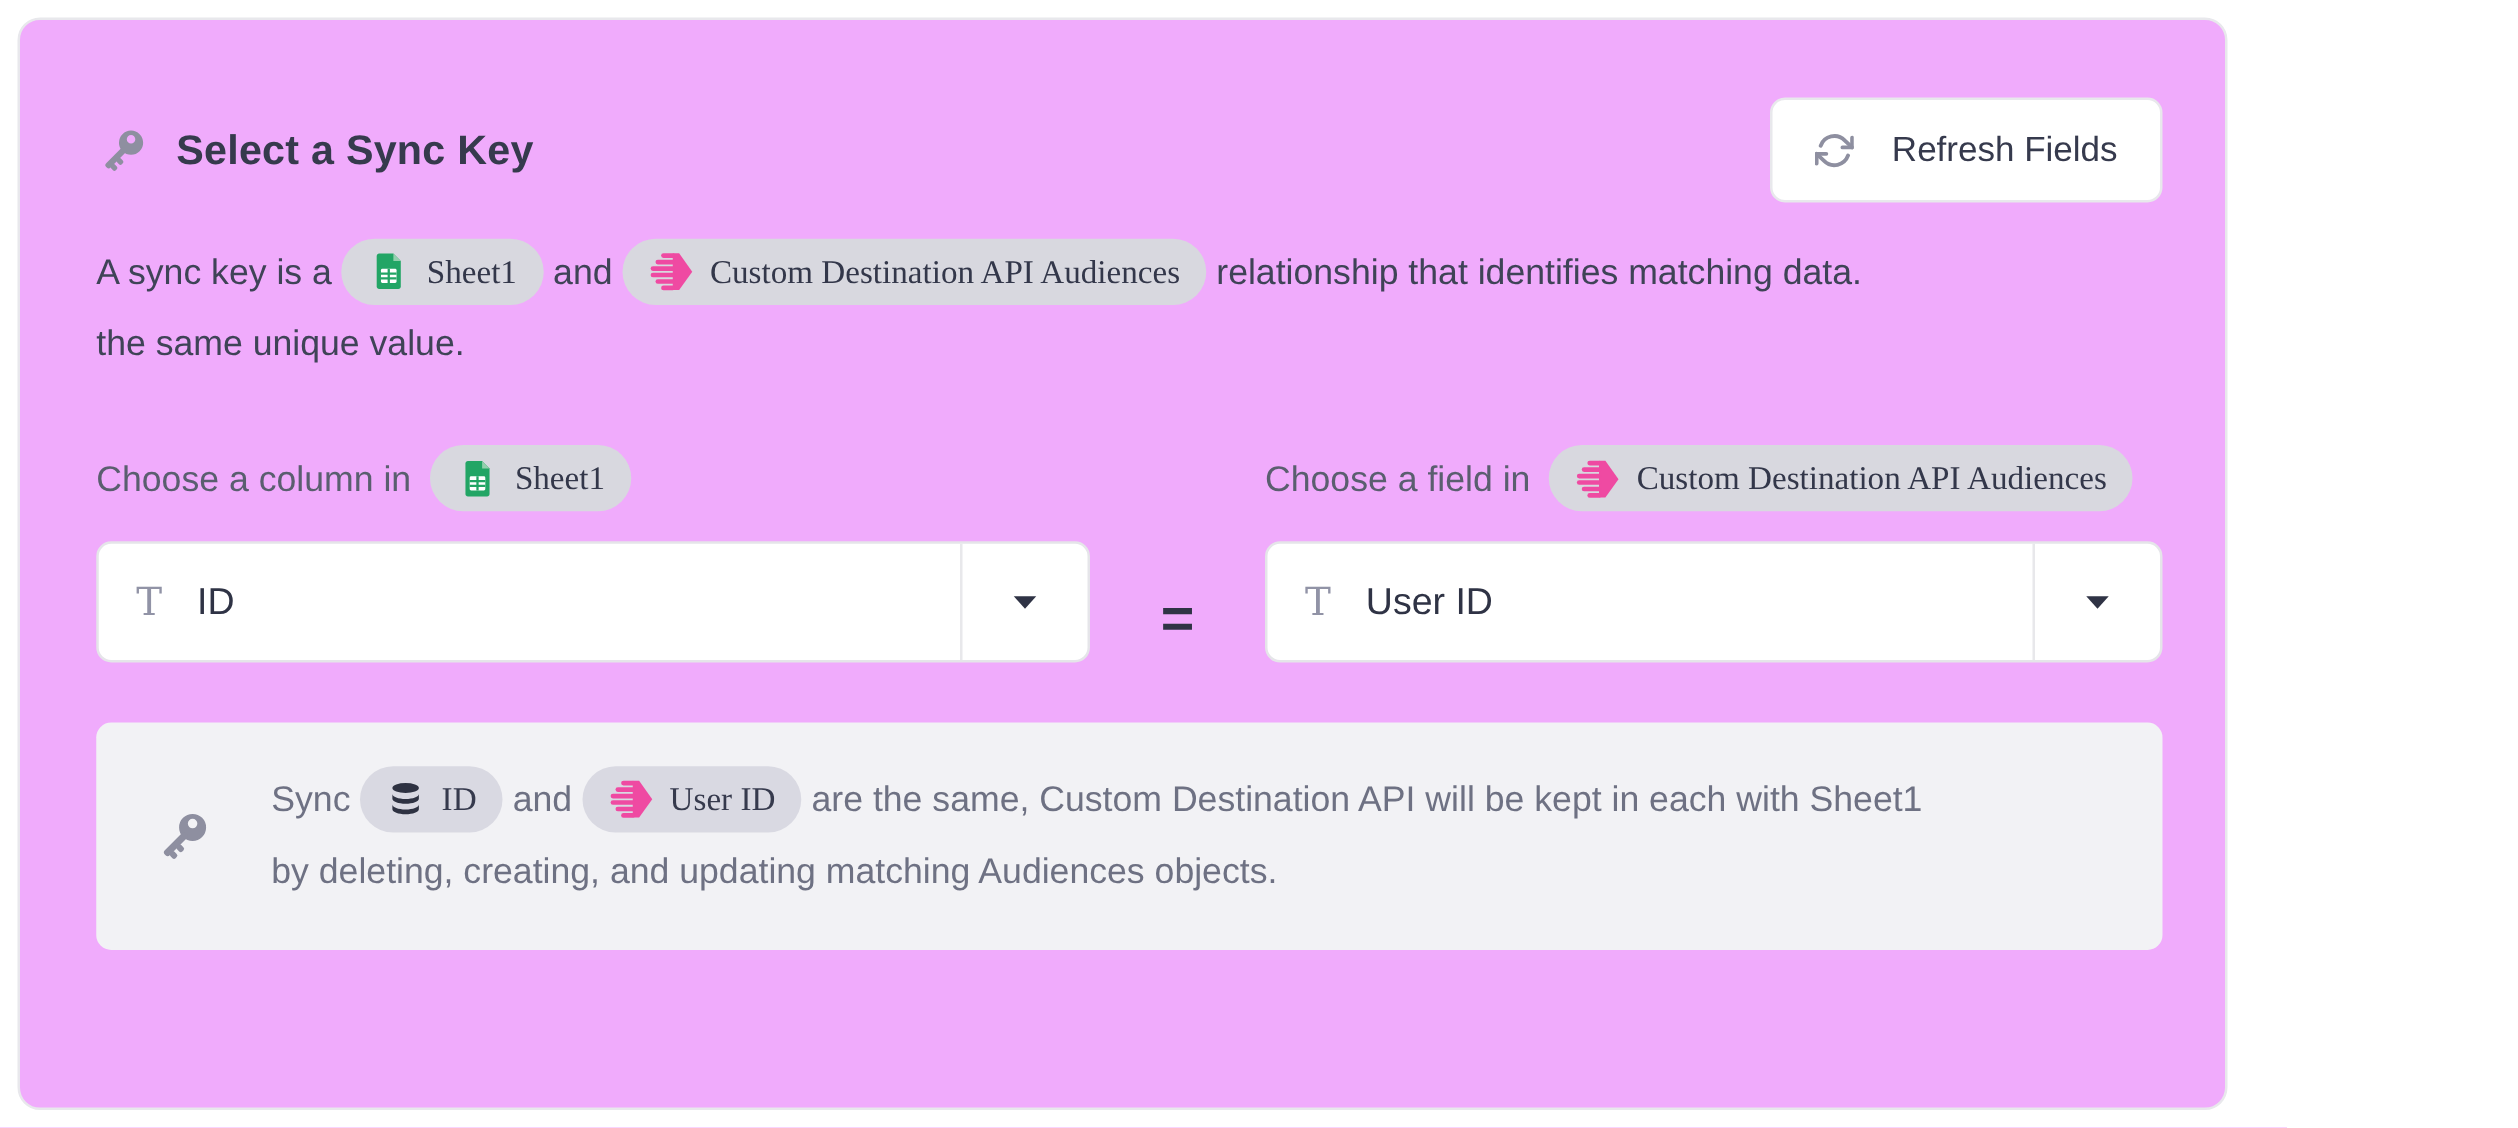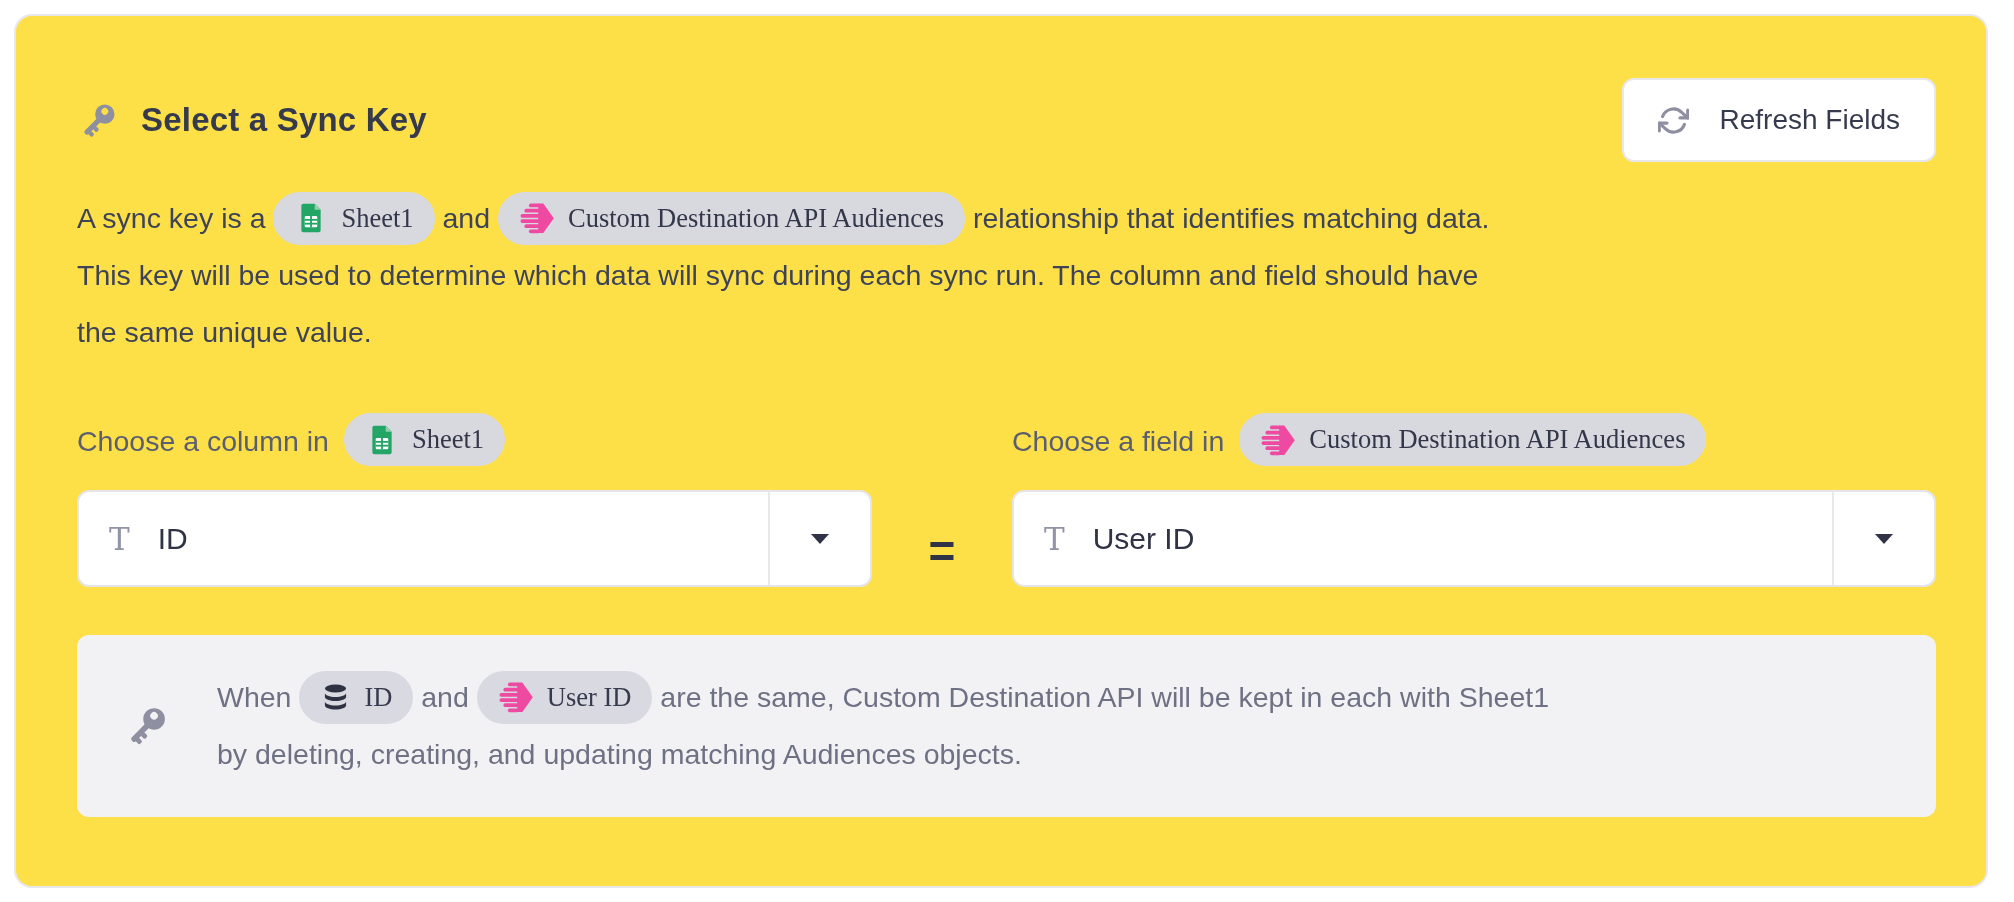--- a/index.html
+++ b/index.html
@@ -2,22 +2,22 @@
 <html><head>
 <meta charset="utf-8">
 <style>
   html,body{margin:0;padding:0;}
   body{
     width:2014px;height:902px;background:#ffffff;position:relative;
     font-family:"Liberation Sans", sans-serif;overflow:hidden;
     -webkit-font-smoothing:antialiased;
   }
   .card{
-    position:absolute;left:14px;top:14px;width:1974px;height:874px;
-    box-sizing:border-box;background:#fde047;border:2px solid #e8e8ec;
+    position:absolute;left:14px;top:14px;width:1768px;height:874px;
+    box-sizing:border-box;background:#f0abfc;border:2px solid #e8e8ec;
     border-radius:18px;padding:62px 50px 0 61px;
   }
   
   .header{display:flex;justify-content:space-between;align-items:center;}
   .header-left{display:flex;align-items:center;gap:21px;}
   .page-title{font-size:33px;font-weight:600;color:#363a4d;margin:0;letter-spacing:.2px;}
   .refresh-btn{
     display:flex;align-items:center;gap:30px;height:84px;padding:0 34px;
     background:#fff;border:2px solid #e8e8ec;border-radius:12px;
     font-size:28px;color:#363a4d;cursor:pointer;font-family:inherit;
@@ -121,21 +121,20 @@
             <rect x="1.0" y="9.3" width="13" height="2.5" rx="1.25"></rect>
             <rect x="1.0" y="12.75" width="13" height="2.5" rx="1.25"></rect>
             <rect x="3.6" y="16.2" width="10.4" height="2.5" rx="1.25"></rect>
             <rect x="6.6" y="19.65" width="7.4" height="2.5" rx="1.25"></rect>
           </svg>
         </span>
         <span>Custom Destination API Audiences</span>
       </span>
       <span>relationship that identifies matching data.</span>
     </span>
-    <span class="pline">This key will be used to determine which data will sync during each sync run. The column and field should have</span>
     <span class="pline">the same unique value.</span>
   </div>
 
   <div class="selects">
 
     <div class="col-source">
       <div class="col-label">
         <span>Choose a column in</span>
         <span class="badge">
           <span class="bicon">
@@ -214,21 +213,21 @@
         <g transform="rotate(-45 12 12)" fill="#8e8fa0">
           <path fill-rule="evenodd" d="M17 6.6 a5.4 5.4 0 1 0 0 10.8 a5.4 5.4 0 1 0 0 -10.8 Z M18.1 9 a1.9 1.9 0 1 1 0 3.8 a1.9 1.9 0 1 1 0 -3.8 Z"></path>
           <rect x="1.5" y="10.6" width="12" height="2.8" rx="1.2"></rect>
           <rect x="2.6" y="12.9" width="2.4" height="3" rx="0.9"></rect>
           <rect x="6.4" y="12.9" width="2.4" height="3" rx="0.9"></rect>
         </g>
       </svg>
     </span>
     <div class="summary-text">
       <span class="pline">
-        <span>When</span>
+        <span>Sync</span>
         <span class="badge">
           <span class="bicon">
             <svg viewBox="0 0 24 24" width="31" height="31" fill="#2e3242">
               <ellipse cx="12" cy="5" rx="8.2" ry="3.1"></ellipse>
               <path d="M3.8 8.6 C3.8 10.3 7.5 11.7 12 11.7 C16.5 11.7 20.2 10.3 20.2 8.6 L20.2 11.6 C20.2 13.3 16.5 14.7 12 14.7 C7.5 14.7 3.8 13.3 3.8 11.6 Z"></path>
               <path d="M3.8 15.1 C3.8 16.8 7.5 18.2 12 18.2 C16.5 18.2 20.2 16.8 20.2 15.1 L20.2 18.1 C20.2 19.8 16.5 21.2 12 21.2 C7.5 21.2 3.8 19.8 3.8 18.1 Z"></path>
             </svg>
           </span>
           <span>ID</span>
         </span>

